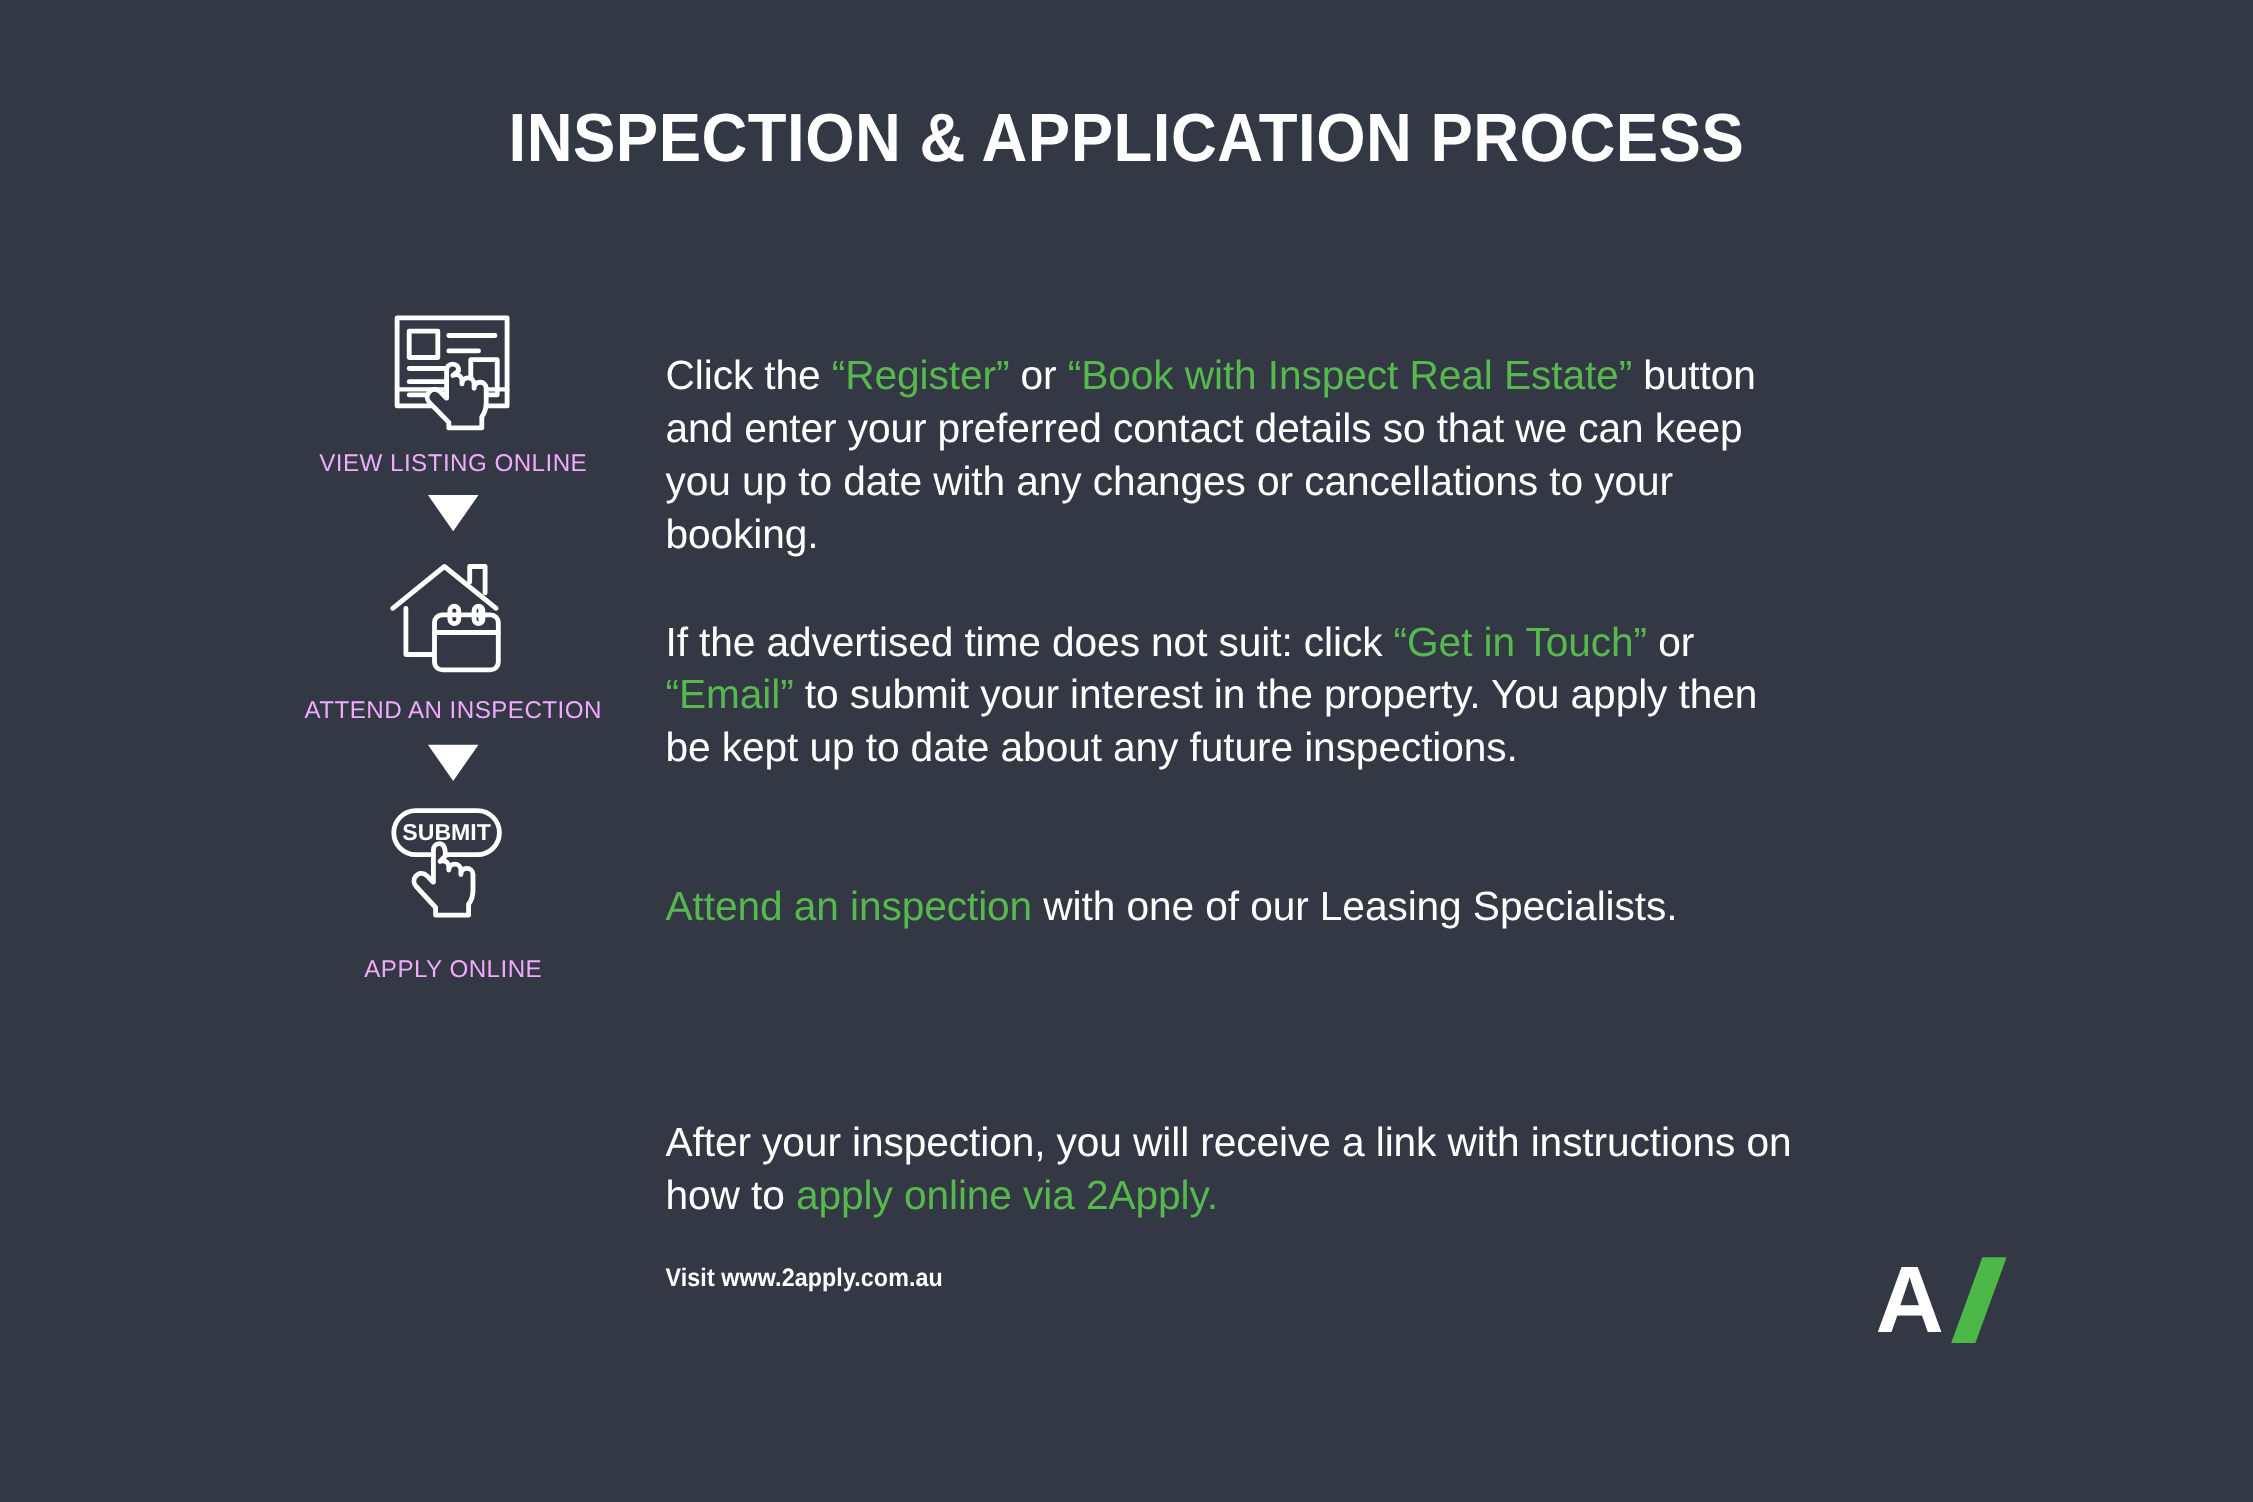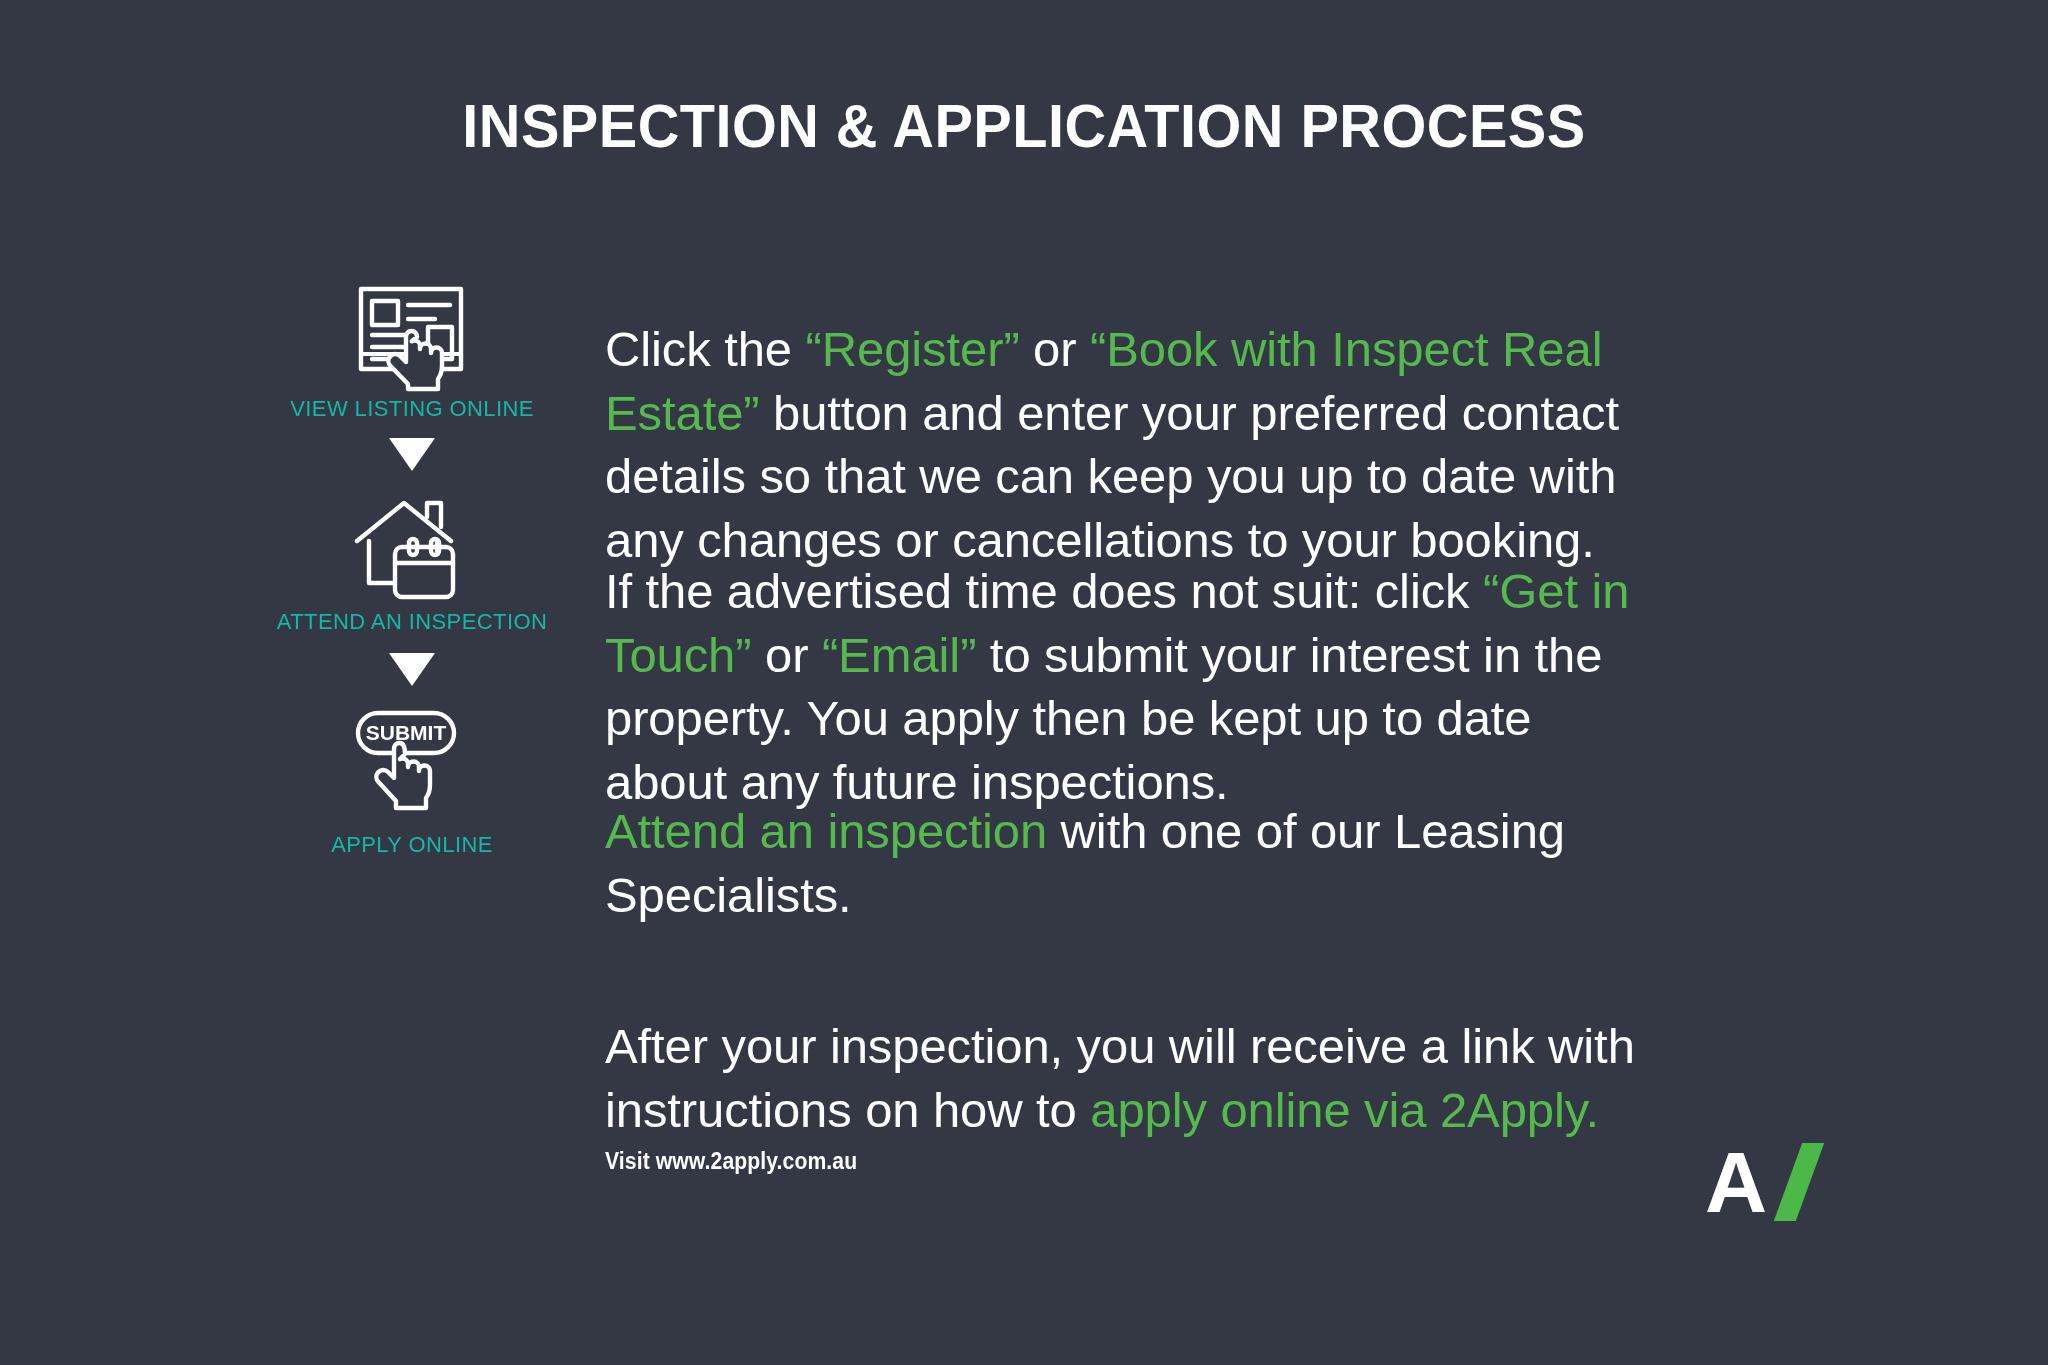--- a/index.html
+++ b/index.html
@@ -51,24 +51,25 @@
     width: 300px;
     text-align: center;
   }
   .icon-wrap {
     display: flex;
     align-items: center;
     justify-content: center;
     height: 116px;
   }
   .step-label {
-    color: #14b8a6;
+    color: #f0abfc;
     font-size: 22px;
     font-weight: 500;
     letter-spacing: 0.4px;
+    margin-top: 12px;
     white-space: nowrap;
     font-family: "Liberation Sans", sans-serif;
   }
   .arrow-wrap {
     display: flex;
     justify-content: center;
     margin-top: 16px;
     margin-bottom: 8px;
   }
   .arrow-tri {
@@ -81,21 +82,21 @@
 
   
   .text-col {
     position: absolute;
     left: 605px;
     top: 280px;
     width: 1030px;
   }
   .para {
     color: #ffffff;
-    font-size: 49px;
+    font-size: 37px;
     line-height: 1.30;
     font-family: "Liberation Sans", sans-serif;
     font-weight: 300;
     letter-spacing: -0.1px;
   }
   .g { color: #55b94e; }
   .visit {
     color: #ffffff;
     font-size: 23px;
     font-weight: bold;

